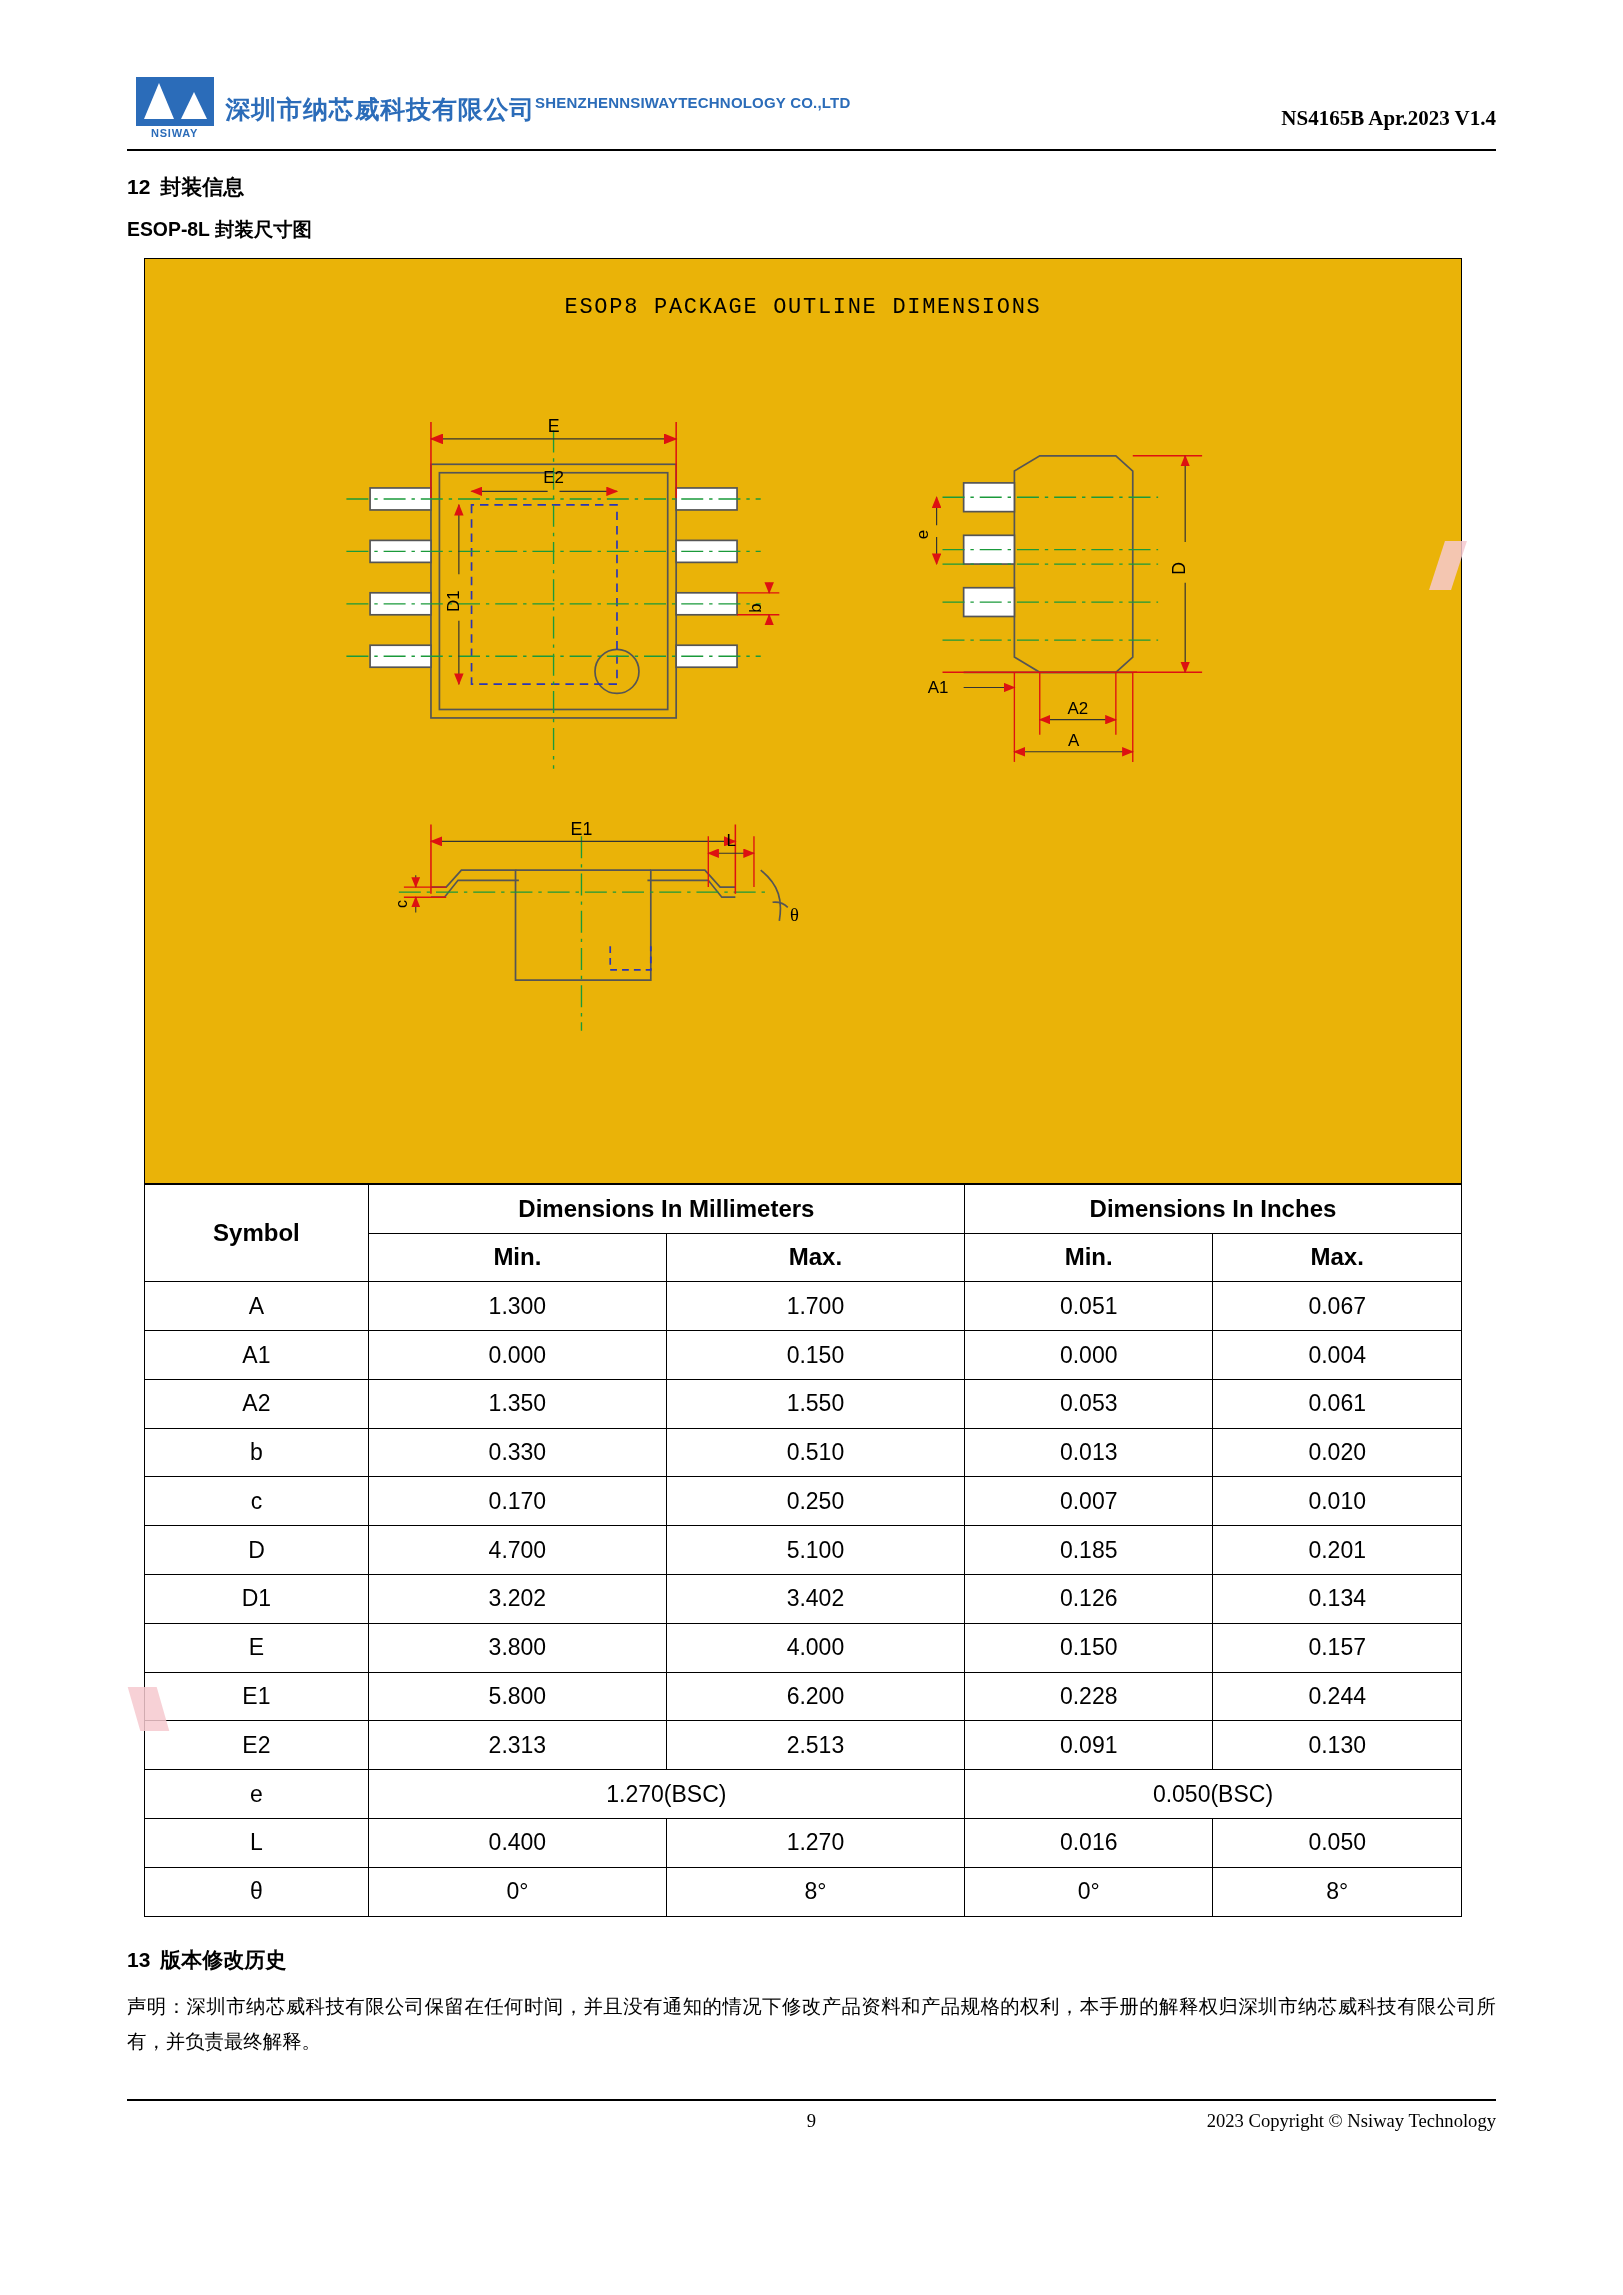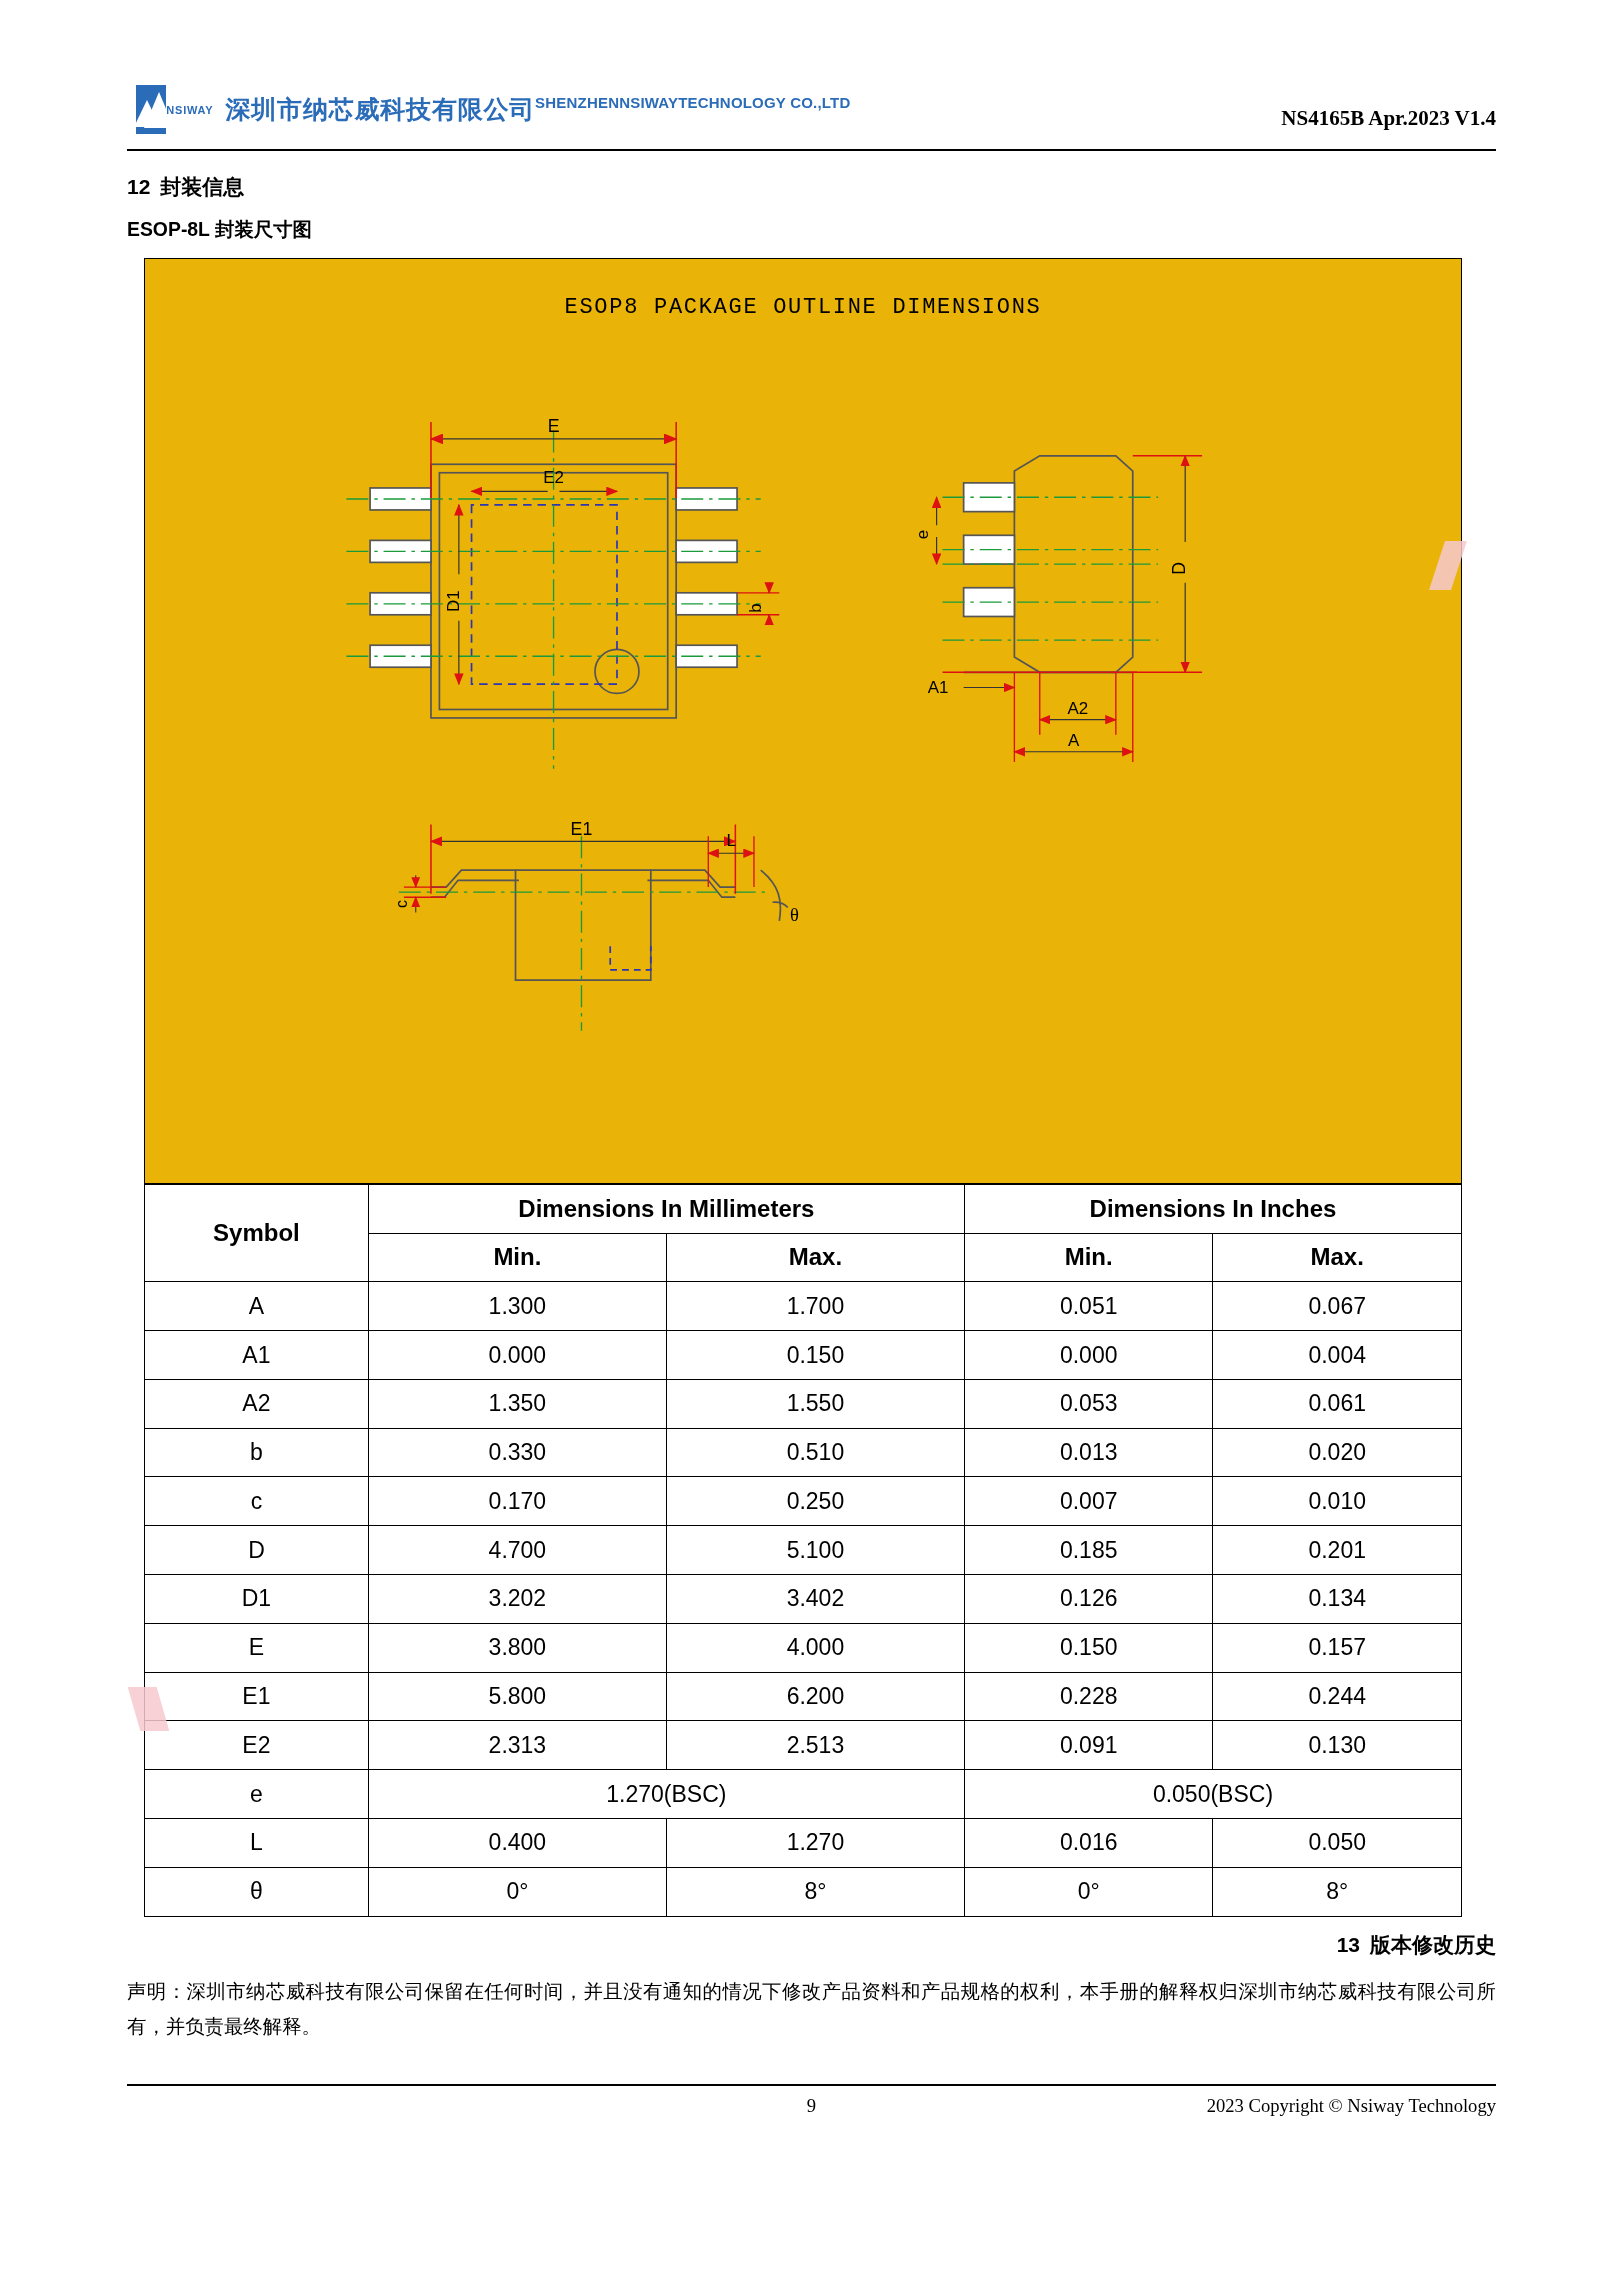--- a/index.html
+++ b/index.html
@@ -31,21 +31,21 @@
   .brand {
     display: flex;
     align-items: center;
     gap: 12px;
   }
   .logo-mark {
     width: 78px;
     height: 66px;
     position: relative;
     display: flex;
-    flex-direction: row;
+    flex-direction: column;
     align-items: center;
     justify-content: flex-start;
   }
   .logo-box {
     width: 78px;
     height: 49px;
     background: #2b6cb9;
     position: relative;
     overflow: hidden;
   }
@@ -500,21 +500,21 @@
       <tr>
         <td class="sym">θ</td>
         <td>0°</td>
         <td>8°</td>
         <td>0°</td>
         <td>8°</td>
       </tr>
     </tbody>
   </table>
 
-  <div class="sect-h" style="margin-top:14px;text-align:right;">
+  <div class="sect-h" style="margin-top:29px;">
     <span class="num">13</span><span>版本修改历史</span>
   </div>
   <p class="body-cn">声明：深圳市纳芯威科技有限公司保留在任何时间，并且没有通知的情况下修改产品资料和产品规格的权利，本手册的解释权归深圳市纳芯威科技有限公司所有，并负责最终解释。</p>
 
   <hr class="footer-rule">
   <div class="footer">
     <span>9</span>
     <span class="copyright">2023 Copyright © Nsiway Technology</span>
   </div>
 

